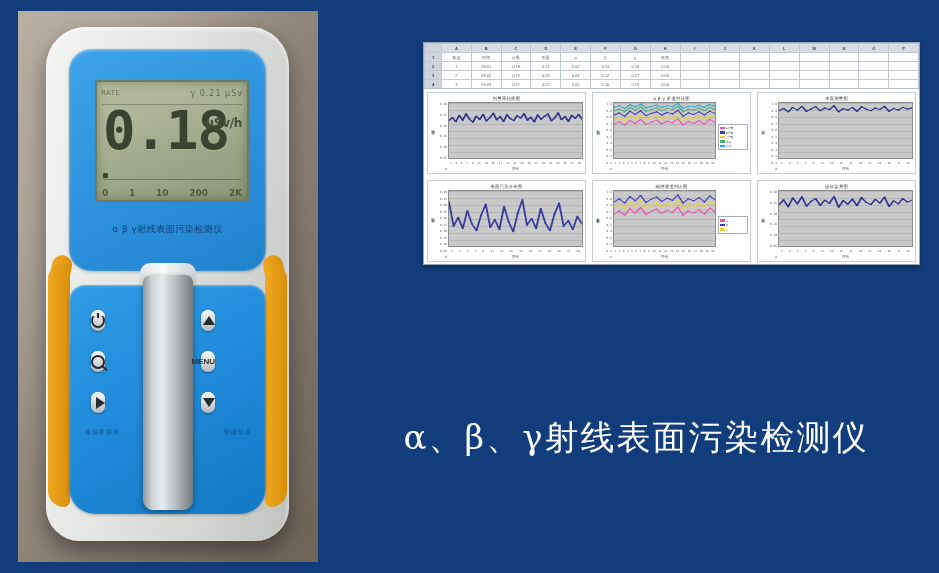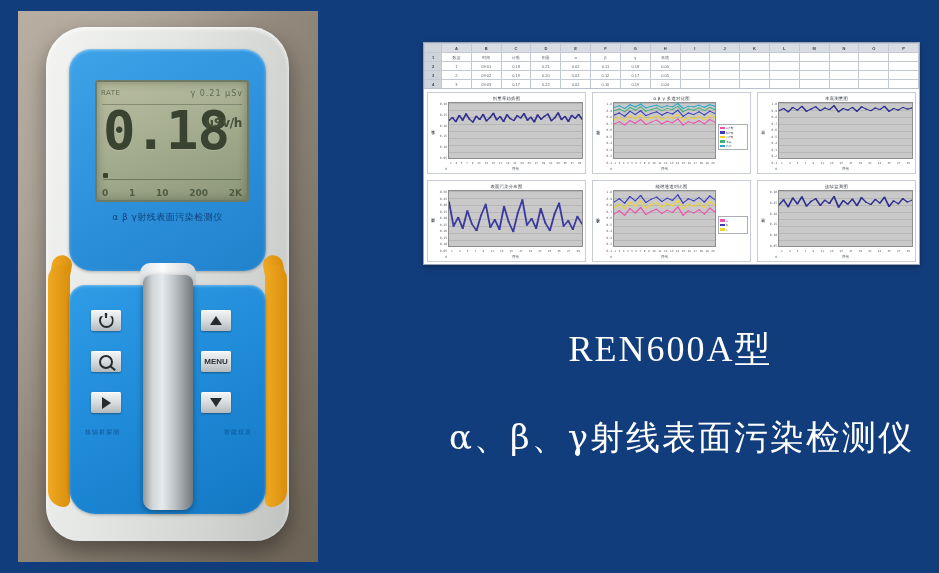--- a/index.html
+++ b/index.html
@@ -70,40 +70,40 @@
     text-shadow:0 1px 0 rgba(255,255,255,.15);
   }
   .lcd-unit{position:absolute;top:34px;right:5px;font-size:12px;color:#434e37;font-weight:700;letter-spacing:-.3px;}
   .lcd-bar{position:absolute;left:6px;right:6px;bottom:20px;height:8px;border-bottom:1px solid rgba(70,82,60,.55);}
   .lcd-bar i{position:absolute;left:0;bottom:1px;width:5px;height:5px;background:#39432f;border-radius:1px;display:block;}
   .lcd-scale{position:absolute;left:5px;right:5px;bottom:2px;display:flex;justify-content:space-between;font-size:9px;color:#49543d;opacity:.9;}
 
   
   .model-label{position:absolute;left:0;right:0;top:182px;text-align:center;}
   .model-label .m1{font-family:"Liberation Sans",sans-serif;font-size:11px;font-weight:700;color:#11427d;letter-spacing:1px;}
-  .model-label .m2{font-family:"DejaVu Sans",sans-serif;font-size:9px;color:#10407a;letter-spacing:.5px;margin-top:2px;text-align:center;}
+  .model-label .m2{font-family:"DejaVu Sans",sans-serif;font-size:9px;color:#10407a;letter-spacing:.5px;margin-top:14px;text-align:center;}
 
   
   .handle{
     position:absolute;left:97px;top:248px;width:50px;height:235px;
     border-radius:8px 8px 10px 10px;
     background:linear-gradient(90deg,#8f9498 0%,#cfd4d6 18%,#e6eaec 38%,#bfc5c8 62%,#90969a 85%,#72787c 100%);
     box-shadow:0 2px 6px rgba(0,0,0,.35);
   }
   .handle-top{
     position:absolute;left:94px;top:236px;width:56px;height:26px;border-radius:10px;
     background:linear-gradient(90deg,#dfe3e5,#fbfcfc 40%,#cdd2d4);
   }
 
   
   .key{
-    position:absolute;width:30px;height:21px;border-radius:2px;
+    position:absolute;width:14px;height:21px;border-radius:9px;
     background:linear-gradient(180deg,#f4f6f7 0%,#d8dcde 50%,#b3b9bc 100%);
     box-shadow:0 1px 2px rgba(0,0,0,.35),inset 0 1px 1px rgba(255,255,255,.9);
-    display:flex;align-items:center;justify-content:center;
+    display:flex;align-items:center;justify-content:flex-end;
     color:#2c3237;font-family:"Liberation Sans",sans-serif;font-size:8px;font-weight:700;
   }
   .key.kl{left:45px;}
   .key.kr{left:155px;}
   .key.r1{top:283px;} .key.r2{top:324px;} .key.r3{top:365px;}
   .tri-up{width:0;height:0;border-left:6px solid transparent;border-right:6px solid transparent;border-bottom:9px solid #262b30;}
   .tri-dn{width:0;height:0;border-left:6px solid transparent;border-right:6px solid transparent;border-top:9px solid #262b30;}
   .tri-rt{width:0;height:0;border-top:6px solid transparent;border-bottom:6px solid transparent;border-left:9px solid #262b30;}
   .pw{width:11px;height:11px;border:2px solid #262b30;border-radius:50%;position:relative;clip-path:polygon(0 22%,42% 22%,42% 0,58% 0,58% 22%,100% 22%,100% 100%,0 100%);}
   .pw:after{content:"";position:absolute;left:50%;top:-4px;transform:translateX(-50%);width:2px;height:7px;background:#262b30;}
@@ -149,21 +149,21 @@
   .legend div{display:flex;align-items:center;gap:1px;height:4.5px;}
   .legend i{width:5px;height:2.5px;display:block;}
   .legend u{font-family:"DejaVu Sans",sans-serif;font-size:2.8px;color:#4a4f56;text-decoration:none;}
 
   
   .cap1{
     position:absolute;left:423px;top:325px;width:495px;text-align:center;
     font-family:"Liberation Serif",serif;font-size:36px;color:#ffffff;letter-spacing:2px;
   }
   .cap2{
-    position:absolute;left:314px;top:415px;width:600px;text-align:right;
+    position:absolute;left:336px;top:415px;width:600px;text-align:center;
     font-family:"DejaVu Serif",serif;font-size:34px;color:#ffffff;letter-spacing:2px;white-space:nowrap;
   }
 </style>
 </head>
 <body>
 
 <div id="stage">
 
   <div class="photo">
     <div class="wallgrad"></div>
@@ -962,16 +962,15 @@
                 <b>27</b>
                 <b>29</b>
               </div>
               <div class="xlab">序号</div>
             </div>
           </div>
         </div>
       </div>
   </div>
 
-  <div class="cap1">REN600A型</div>
   <div class="cap2">α、β、γ射线表面污染检测仪</div>
 
 </div>
 
 </body></html>

